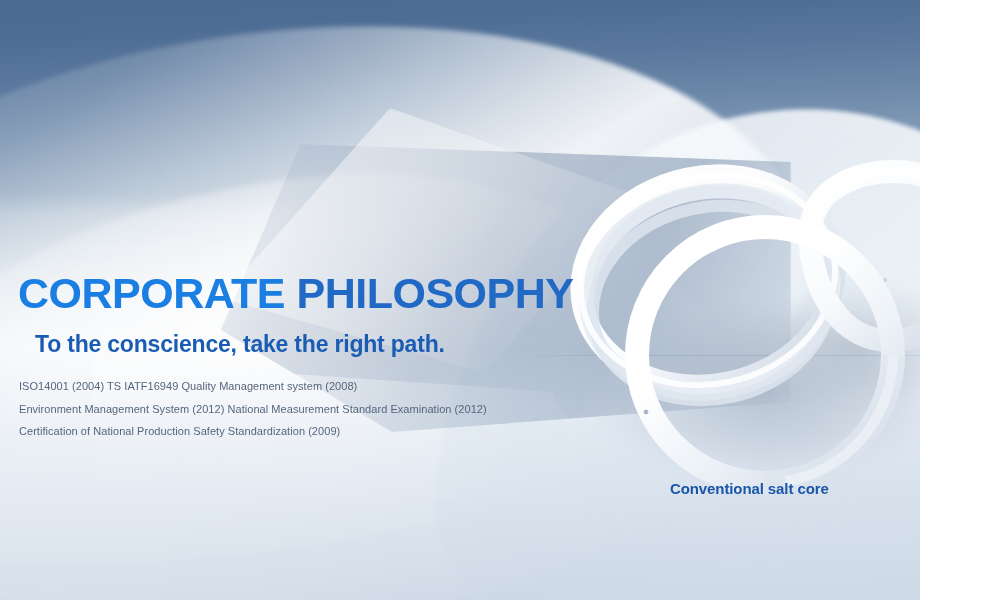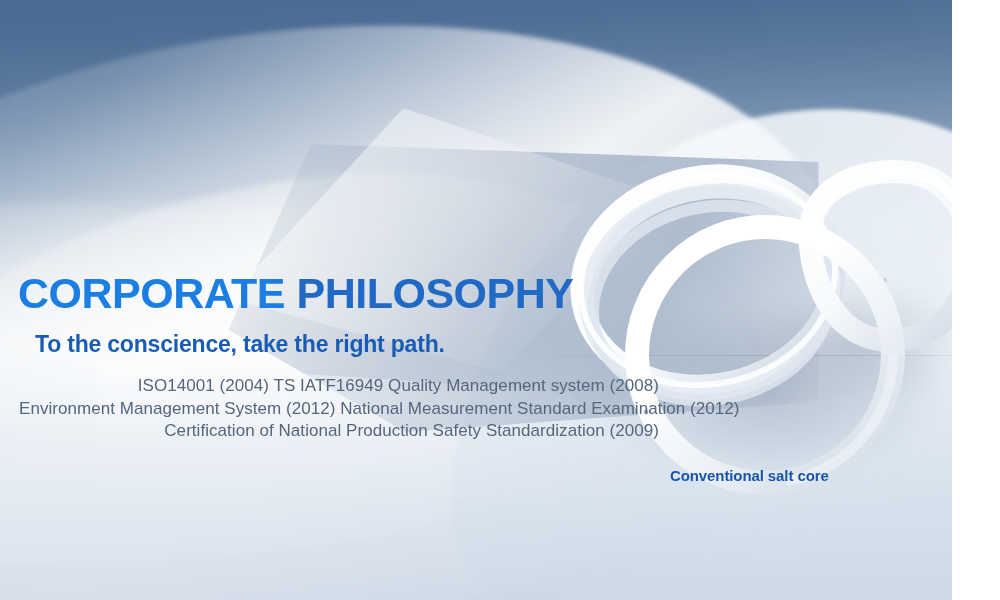--- a/index.html
+++ b/index.html
@@ -9,21 +9,20 @@
     background: #ffffff;
   }
   .banner {
     position: relative;
     width: 920px;
     height: 600px;
     overflow: hidden;
     font-family: "Liberation Sans", sans-serif;
     background: #bef264;
     user-select: none;
-    padding-left: 32px;
   }
 
   
   .bg-base {
     position: absolute;
     inset: 0;
     background:
       linear-gradient(177deg,
         #4a6a92 0%,
         #4e6d94 6%,
@@ -230,33 +229,32 @@
     margin-left: 16px;
   }
 
   .certs {
     position: absolute;
     left: 19px;
     top: 375px;
     width: 640px;
   }
   .cert-line {
-    font-size: 17px;
+    font-size: 11px;
     font-weight: 400;
     line-height: 22.5px;
     color: #55667d;
     white-space: nowrap;
     letter-spacing: 0.05px;
-    text-align: right;
   }
 
   .caption {
     position: absolute;
     left: 670px;
-    top: 467px;
+    top: 480px;
     font-size: 15px;
     font-weight: 700;
     letter-spacing: -0.1px;
     color: #1a55a8;
     white-space: nowrap;
     text-align: right;
   }
 </style>
 </head>
 <body>

